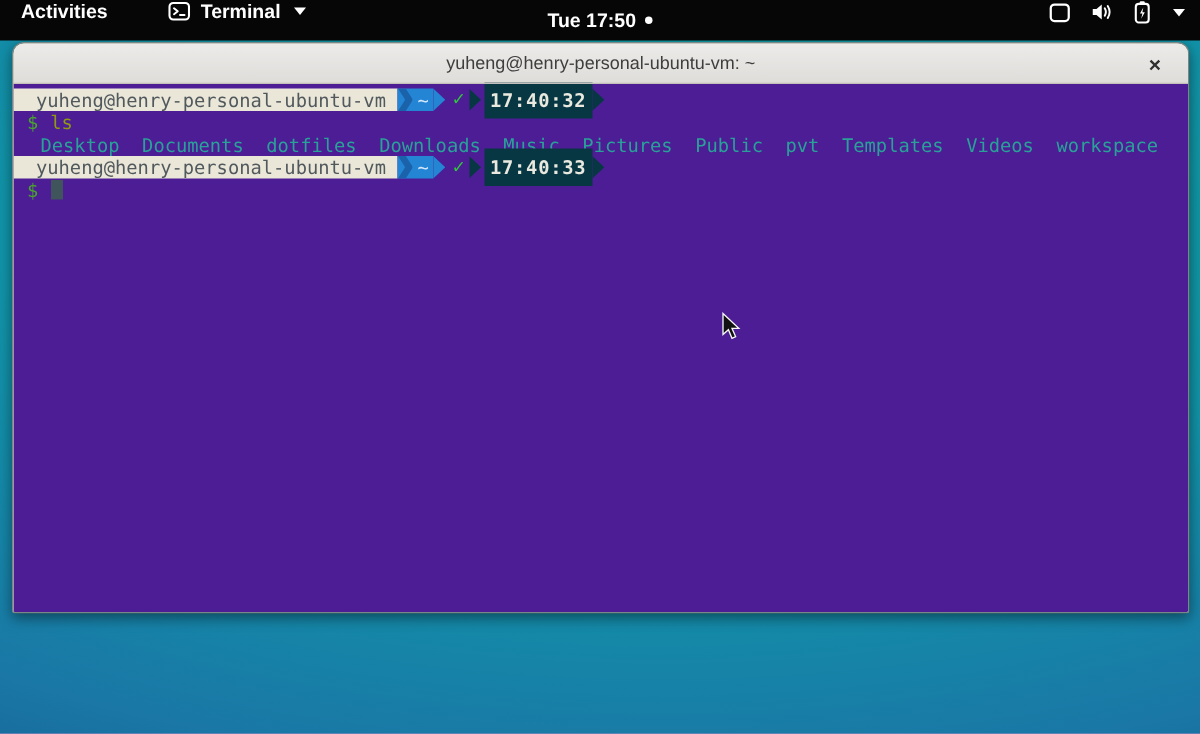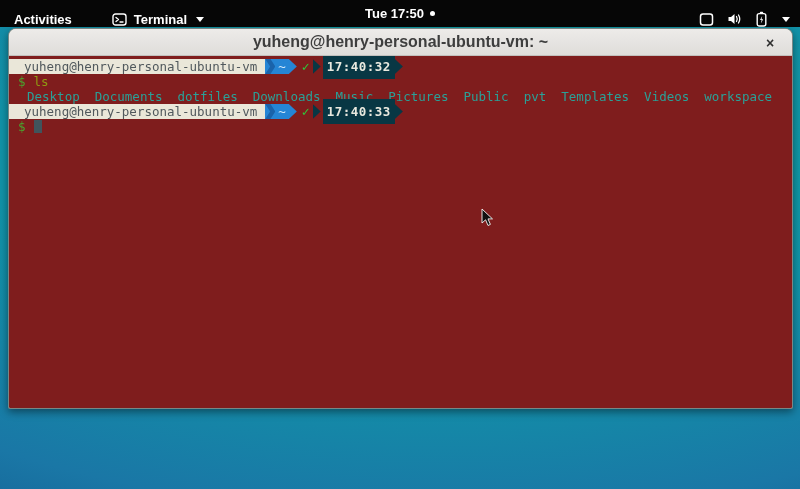--- a/index.html
+++ b/index.html
@@ -8,21 +8,21 @@
   
   .desktop {
     position:absolute; inset:0; width:800px; height:489px;
     background: radial-gradient(ellipse 980px 460px at 55% 32%,
       #0ba89c 0%, #1193a8 45%, #1a77a6 78%, #135c90 100%);
   }
 
   
   .topbar {
     position:absolute; left:0; top:0; width:800px; height:27px;
-    background:#060606; display:flex; align-items:flex-end; padding:0 10px;
+    background:#060606; display:flex; align-items:flex-start; padding:0 10px;
     color:#ffffff; font-size:13px; font-weight:700; z-index:30;
   }
   .activities { padding:0 4px; cursor:pointer; }
   .app-menu { display:flex; align-items:center; gap:7px; margin-left:36px; cursor:pointer; }
   .app-menu svg { display:block; }
   .caret-down {
     width:0; height:0; border-left:4px solid transparent; border-right:4px solid transparent;
     border-top:5px solid #ffffff; display:inline-block; margin-left:2px;
   }
   .clock-wrap {
@@ -39,30 +39,30 @@
     position:absolute; left:8px; top:28px; width:785px; height:381px;
     border:1px solid rgba(10,45,60,0.55); border-radius:8px 8px 2px 2px;
     box-shadow:0 3px 9px rgba(0,0,0,0.45); overflow:hidden; z-index:10;
     background:#fdf6e3;
   }
   .titlebar {
     height:27px; background:linear-gradient(#edebe9,#dfddda);
     border-bottom:1px solid #c2c0bd; position:relative;
     display:flex; align-items:center; justify-content:center;
   }
-  .title { font-size:16px; font-weight:700; color:#3e3e3e; }
+  .title { font-size:12px; font-weight:400; color:#3e3e3e; }
   .close-btn {
     position:absolute; right:10px; top:0; height:27px; width:24px;
     display:flex; align-items:center; justify-content:center;
     color:#2f2f2f; font-size:14px; font-weight:700; cursor:pointer;
   }
 
   
   .term-body {
-    height:353px; background:#7f1d1d; padding-top:3px;
+    height:353px; background:#4c1d95; padding-top:3px;
     font-family:"DejaVu Sans Mono", monospace; font-size:12.5px; color:#50585c;
   }
   .term-line { height:15px; display:flex; align-items:center; white-space:pre; }
 
   
   .seg-user {
     background:#eae7d9; color:#51595d; height:15px;
     display:flex; align-items:center; padding:0 8px 0 15px;
   }
   .seg-blue {

